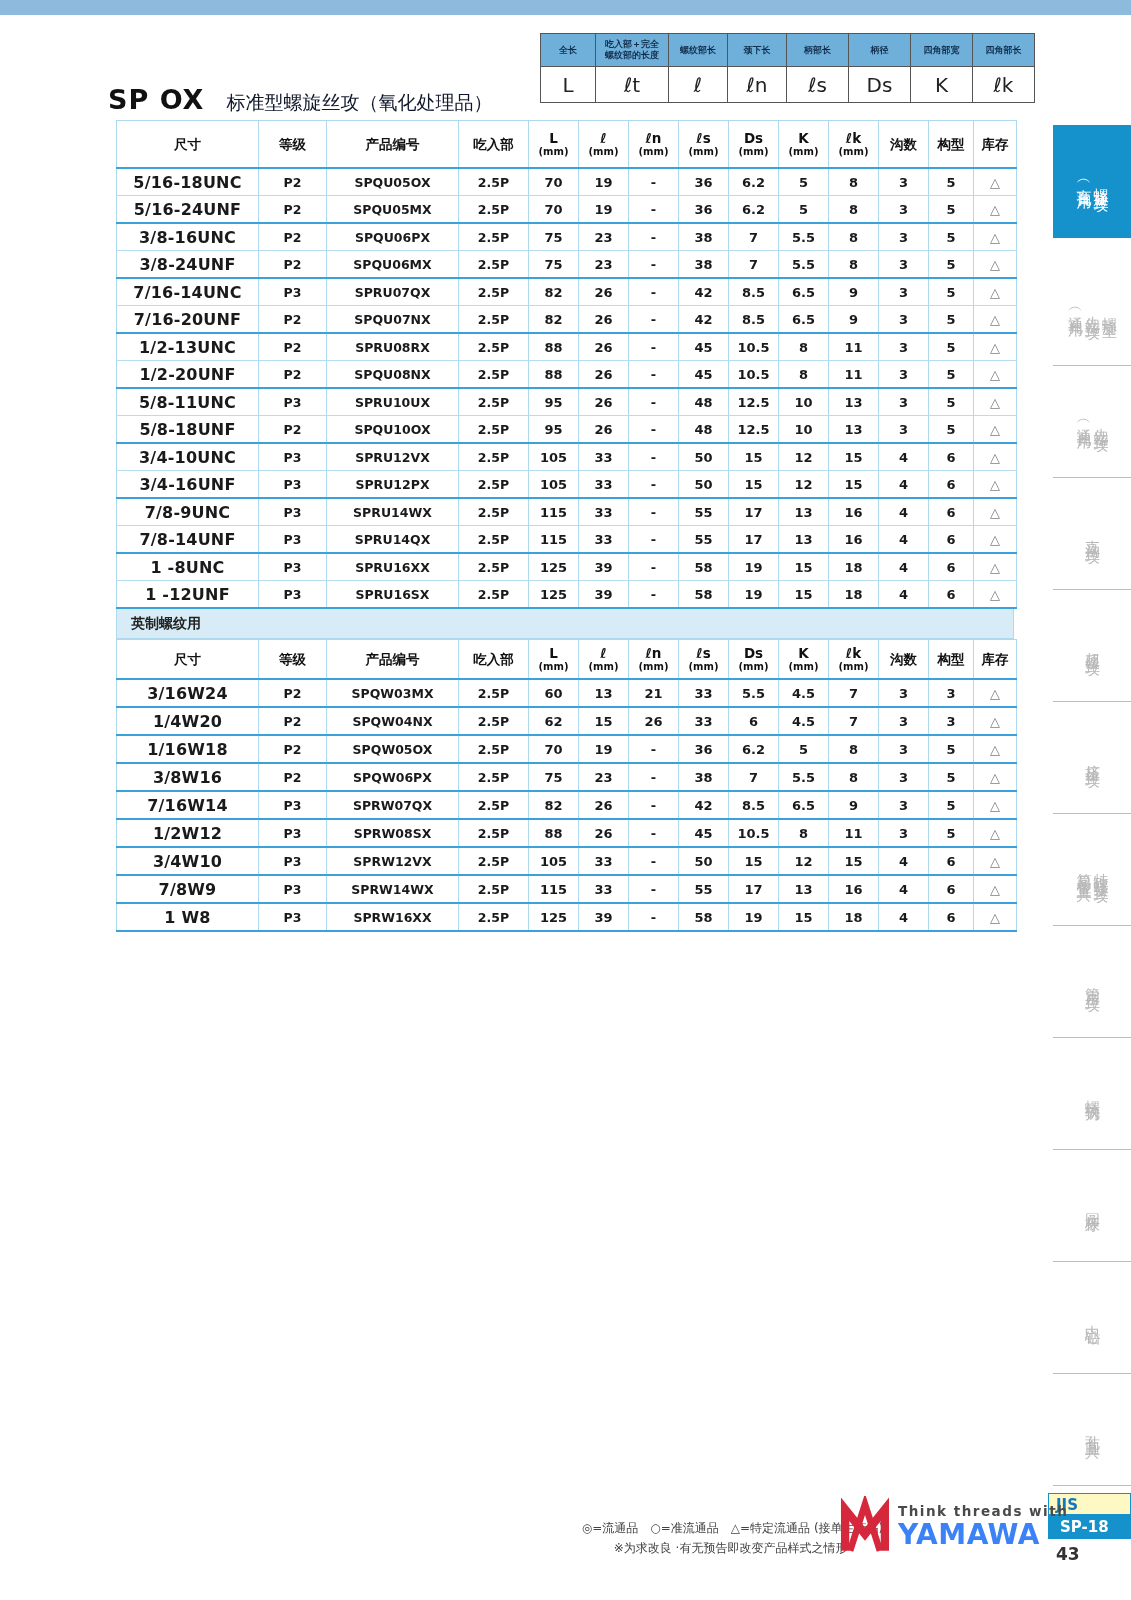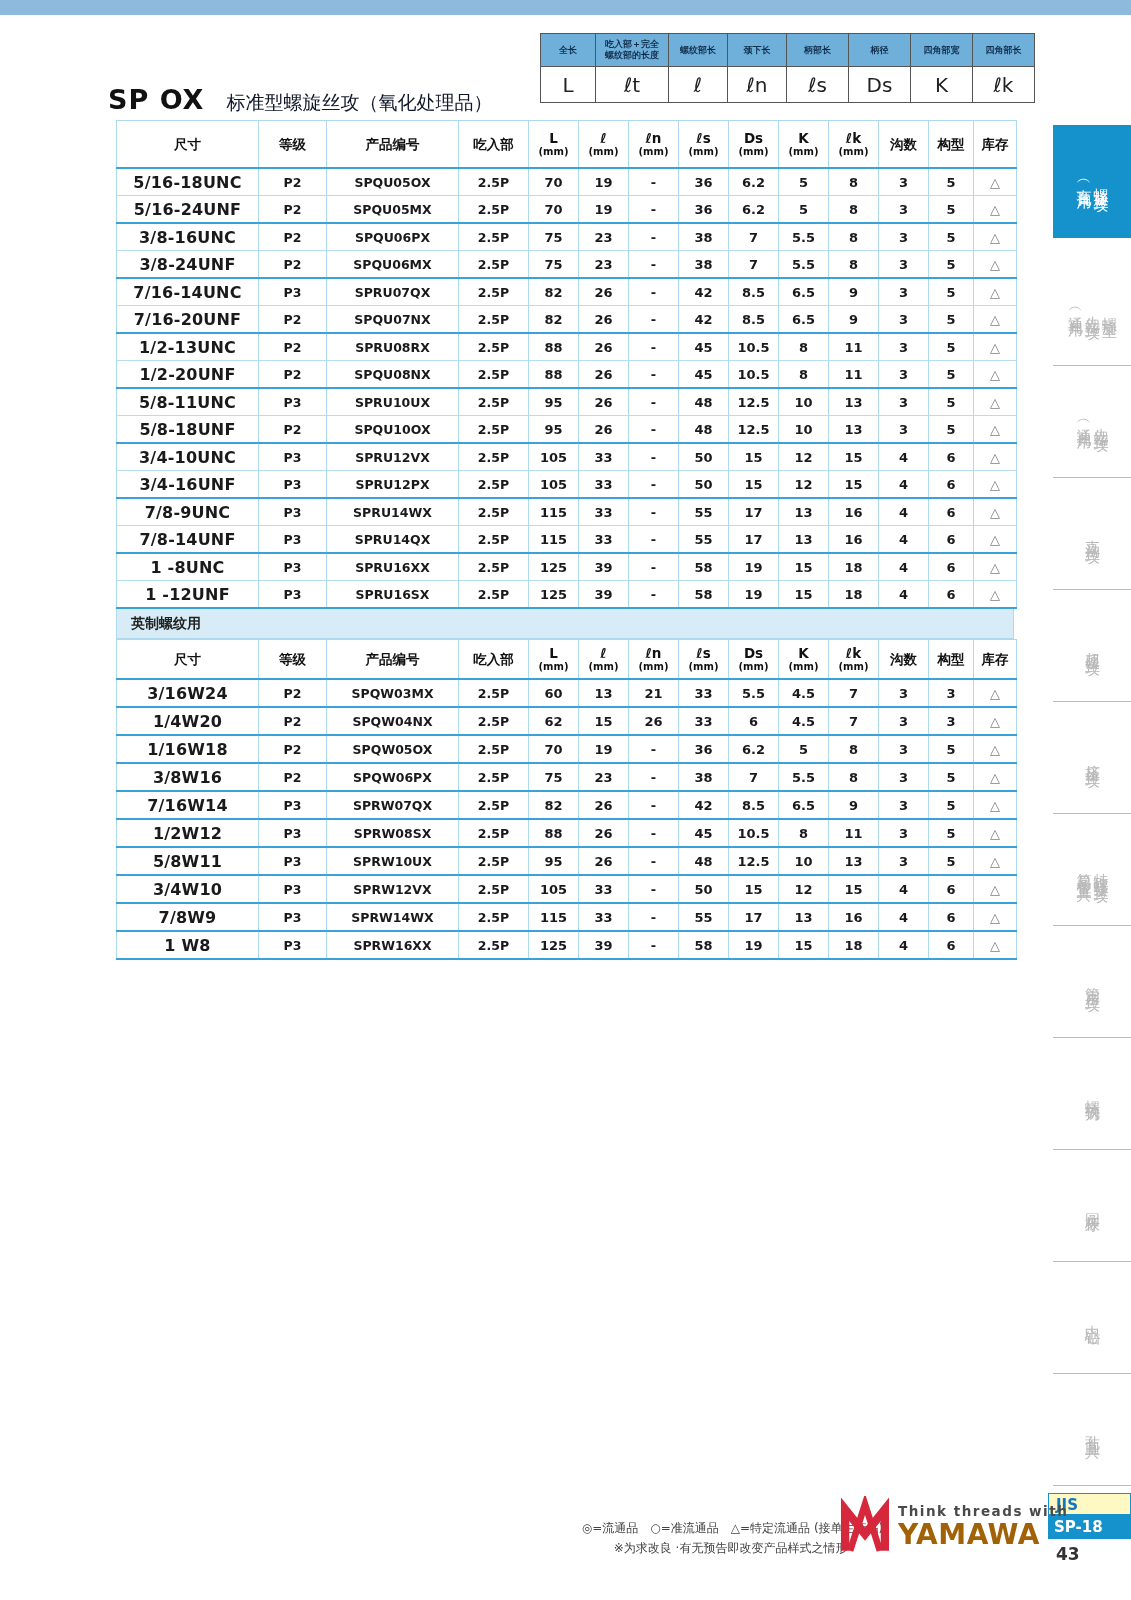--- a/index.html
+++ b/index.html
@@ -46,31 +46,31 @@
     writing-mode:vertical-rl;text-orientation:mixed;
     font-size:15px;letter-spacing:3px;color:#b9b9b9;line-height:17px;
     white-space:pre-line;border-bottom:1px solid #babdc1;box-sizing:border-box;
     text-align:center;
   }
   .side-item.active{background:#1591cc;color:#fff;height:113px;border-bottom:none;margin-bottom:16px;}
 
   
   .jisbox{position:absolute;left:1048px;top:1493px;width:83px;box-sizing:border-box;}
   .jis-row{border:1px solid #1591cc;background:#fef9c3;color:#1178bf;font-weight:bold;font-size:15px;height:22px;line-height:22px;padding-left:7px;box-sizing:border-box;}
-  .sp-row{background:#1591cc;color:#fff;font-weight:bold;font-size:15px;height:24px;line-height:24px;padding-left:6px;box-sizing:border-box;}
+  .sp-row{background:#1591cc;color:#fff;font-weight:bold;font-size:15px;height:24px;line-height:24px;padding-left:12px;box-sizing:border-box;}
   .pagenum{color:#333;font-size:17px;font-weight:bold;padding:5px 0 0 8px;}
 
   
   .footnotes{position:absolute;left:535px;top:1520px;width:395px;text-align:center;color:#424242;}
   .fn1{font-size:12px;}
   .fn2{font-size:12px;margin-top:3px;}
   .brand{position:absolute;left:836px;top:1496px;display:flex;align-items:center;gap:4px;}
   .brand-text{display:flex;flex-direction:column;line-height:1;}
   .tagline{font-size:13.5px;font-weight:bold;color:#4a4a4a;letter-spacing:1.5px;}
-  .wordmark{font-size:28px;font-weight:800;color:#a16207;letter-spacing:0.5px;margin-top:2px;}
+  .wordmark{font-size:28px;font-weight:800;color:#3b82f6;letter-spacing:0.5px;margin-top:2px;}
 </style>
 </head>
 <body>
 
 <div class="topbar"></div>
 
 <table class="legend">
   <tbody>
     <tr class="lh" id="legend-headers">
         <td style="width: 52px;">全长</td>
@@ -593,36 +593,20 @@
           <td class="c6">-</td>
           <td class="c7">45</td>
           <td class="c8">10.5</td>
           <td class="c9">8</td>
           <td class="c10">11</td>
           <td class="c11">3</td>
           <td class="c12">5</td>
           <td class="c13">△</td>
         </tr>
         <tr class="g-end">
-          <td class="c0">5/8W11</td>
-          <td class="c1">P3</td>
-          <td class="c2">SPRW10UX</td>
-          <td class="c3">2.5P</td>
-          <td class="c4">95</td>
-          <td class="c5">26</td>
-          <td class="c6">-</td>
-          <td class="c7">48</td>
-          <td class="c8">12.5</td>
-          <td class="c9">10</td>
-          <td class="c10">13</td>
-          <td class="c11">3</td>
-          <td class="c12">5</td>
-          <td class="c13">△</td>
-        </tr>
-        <tr class="g-end">
           <td class="c0">3/4W10</td>
           <td class="c1">P3</td>
           <td class="c2">SPRW12VX</td>
           <td class="c3">2.5P</td>
           <td class="c4">105</td>
           <td class="c5">33</td>
           <td class="c6">-</td>
           <td class="c7">50</td>
           <td class="c8">15</td>
           <td class="c9">12</td>

